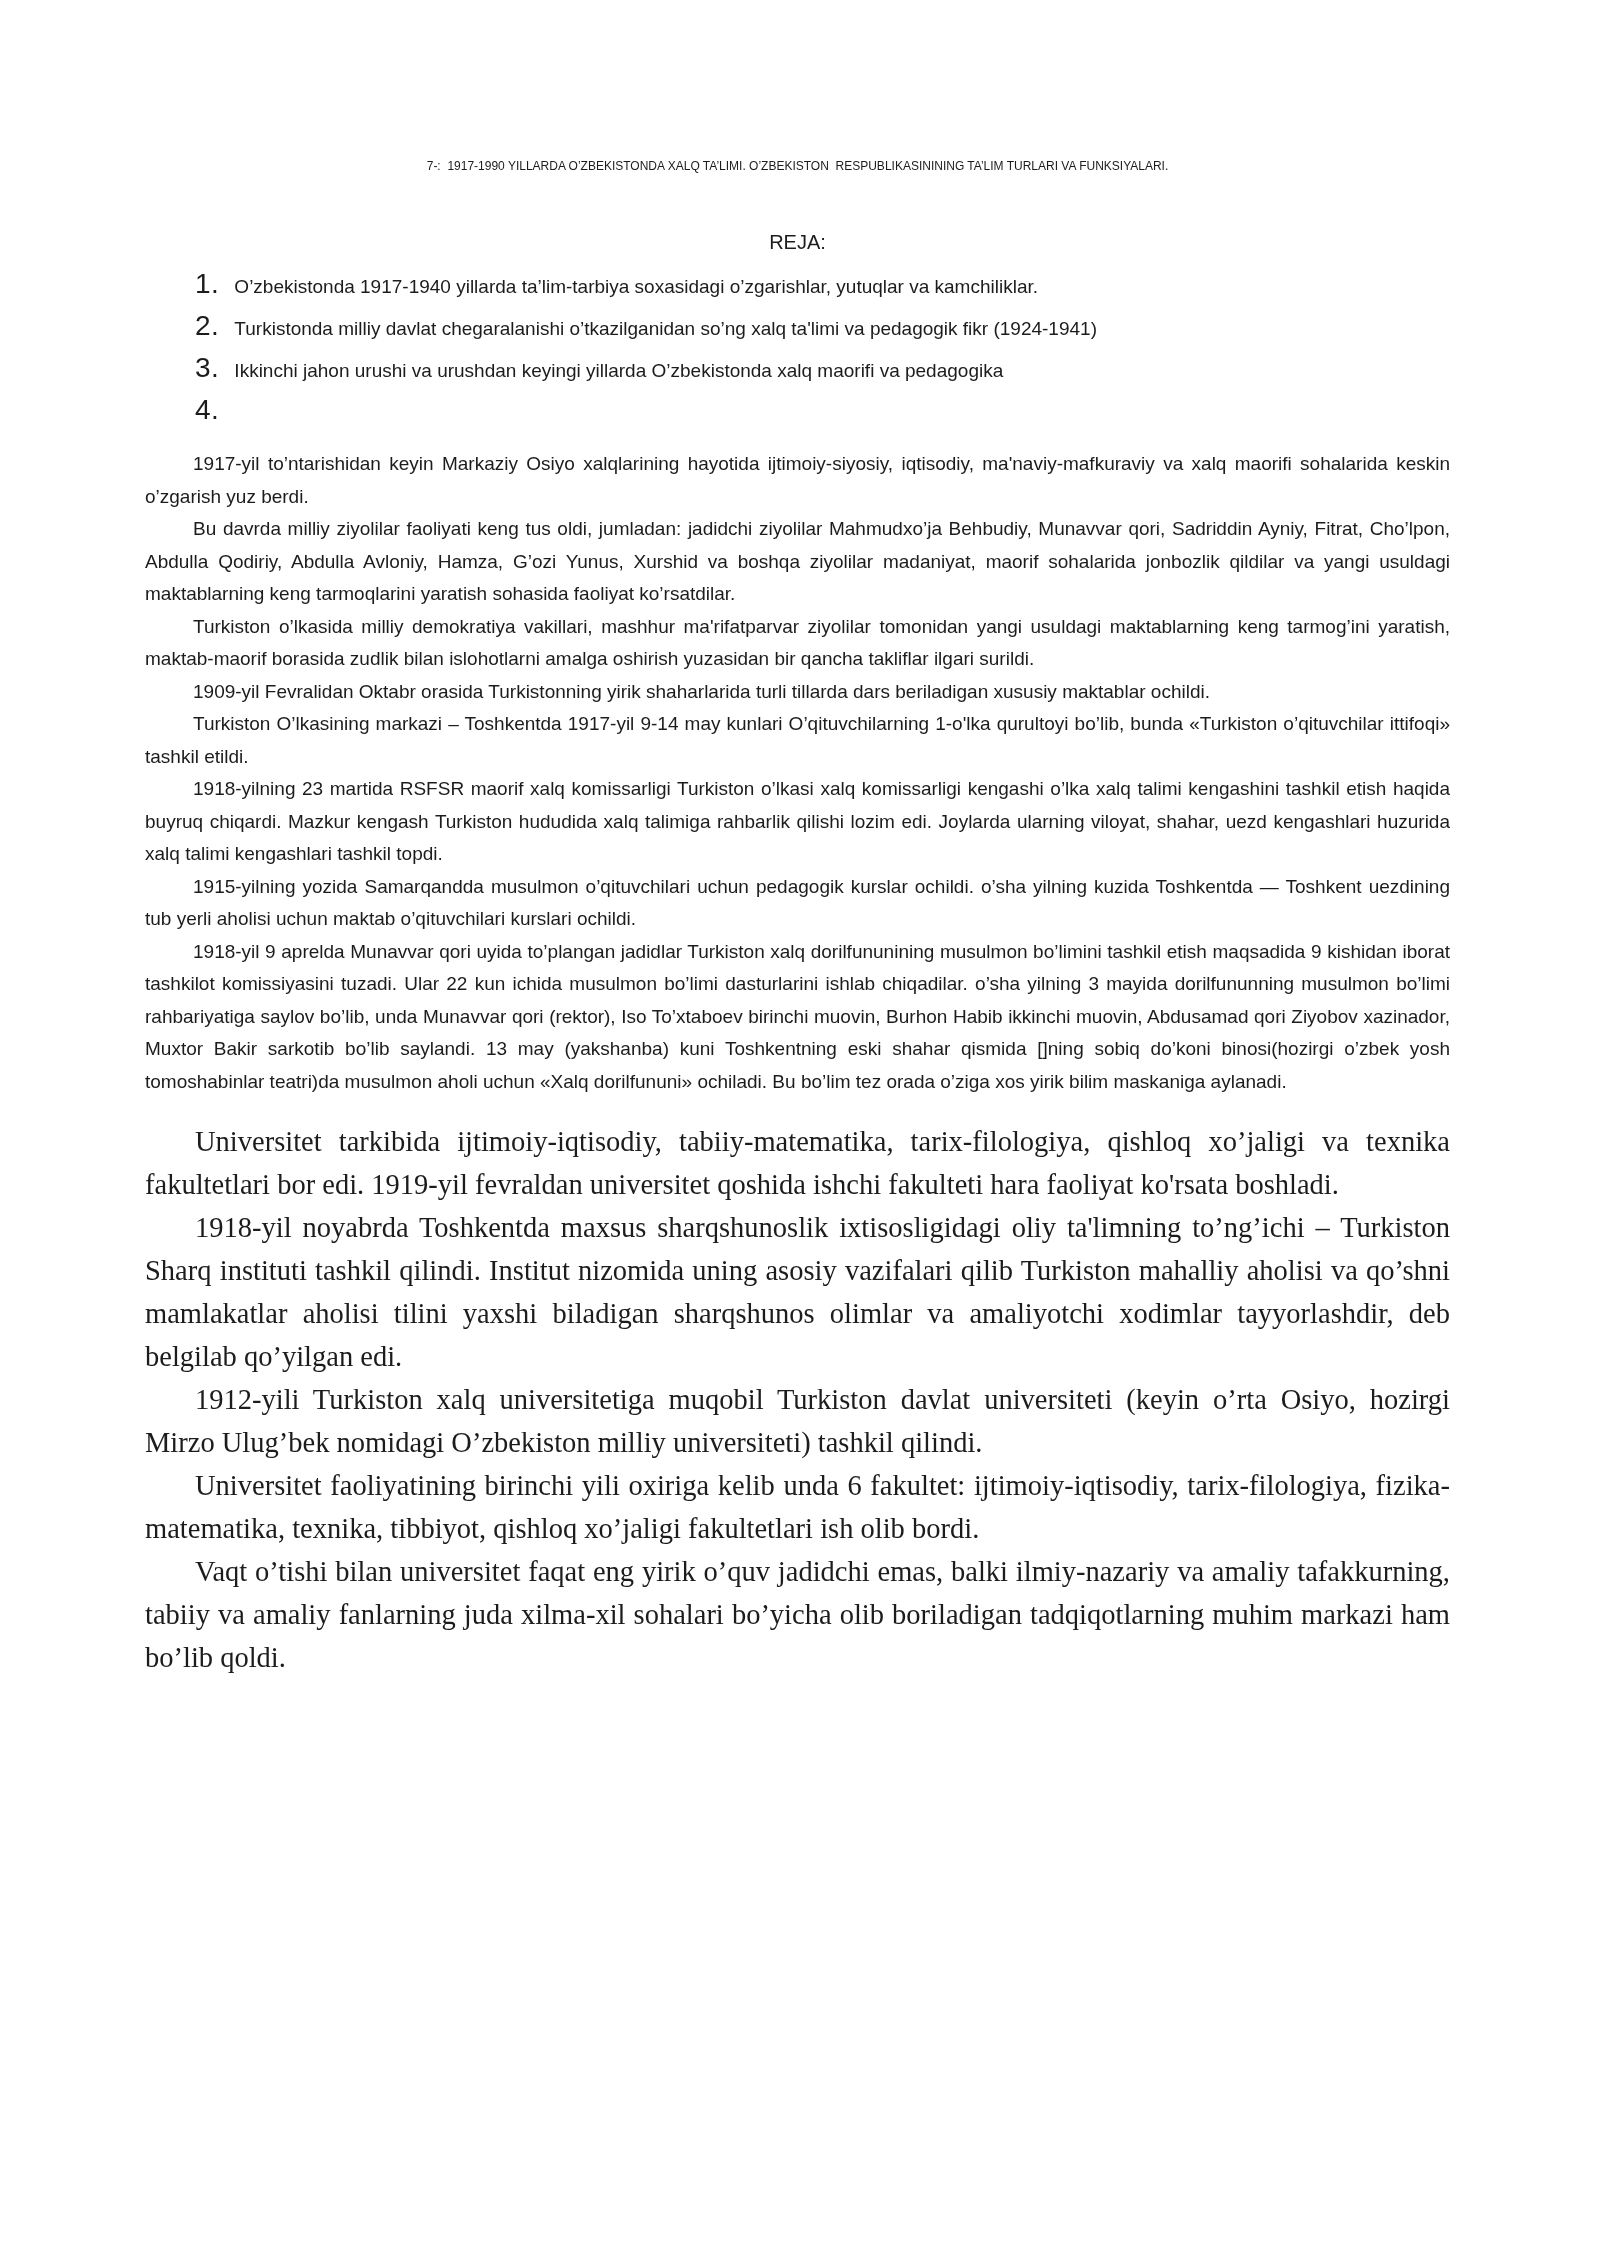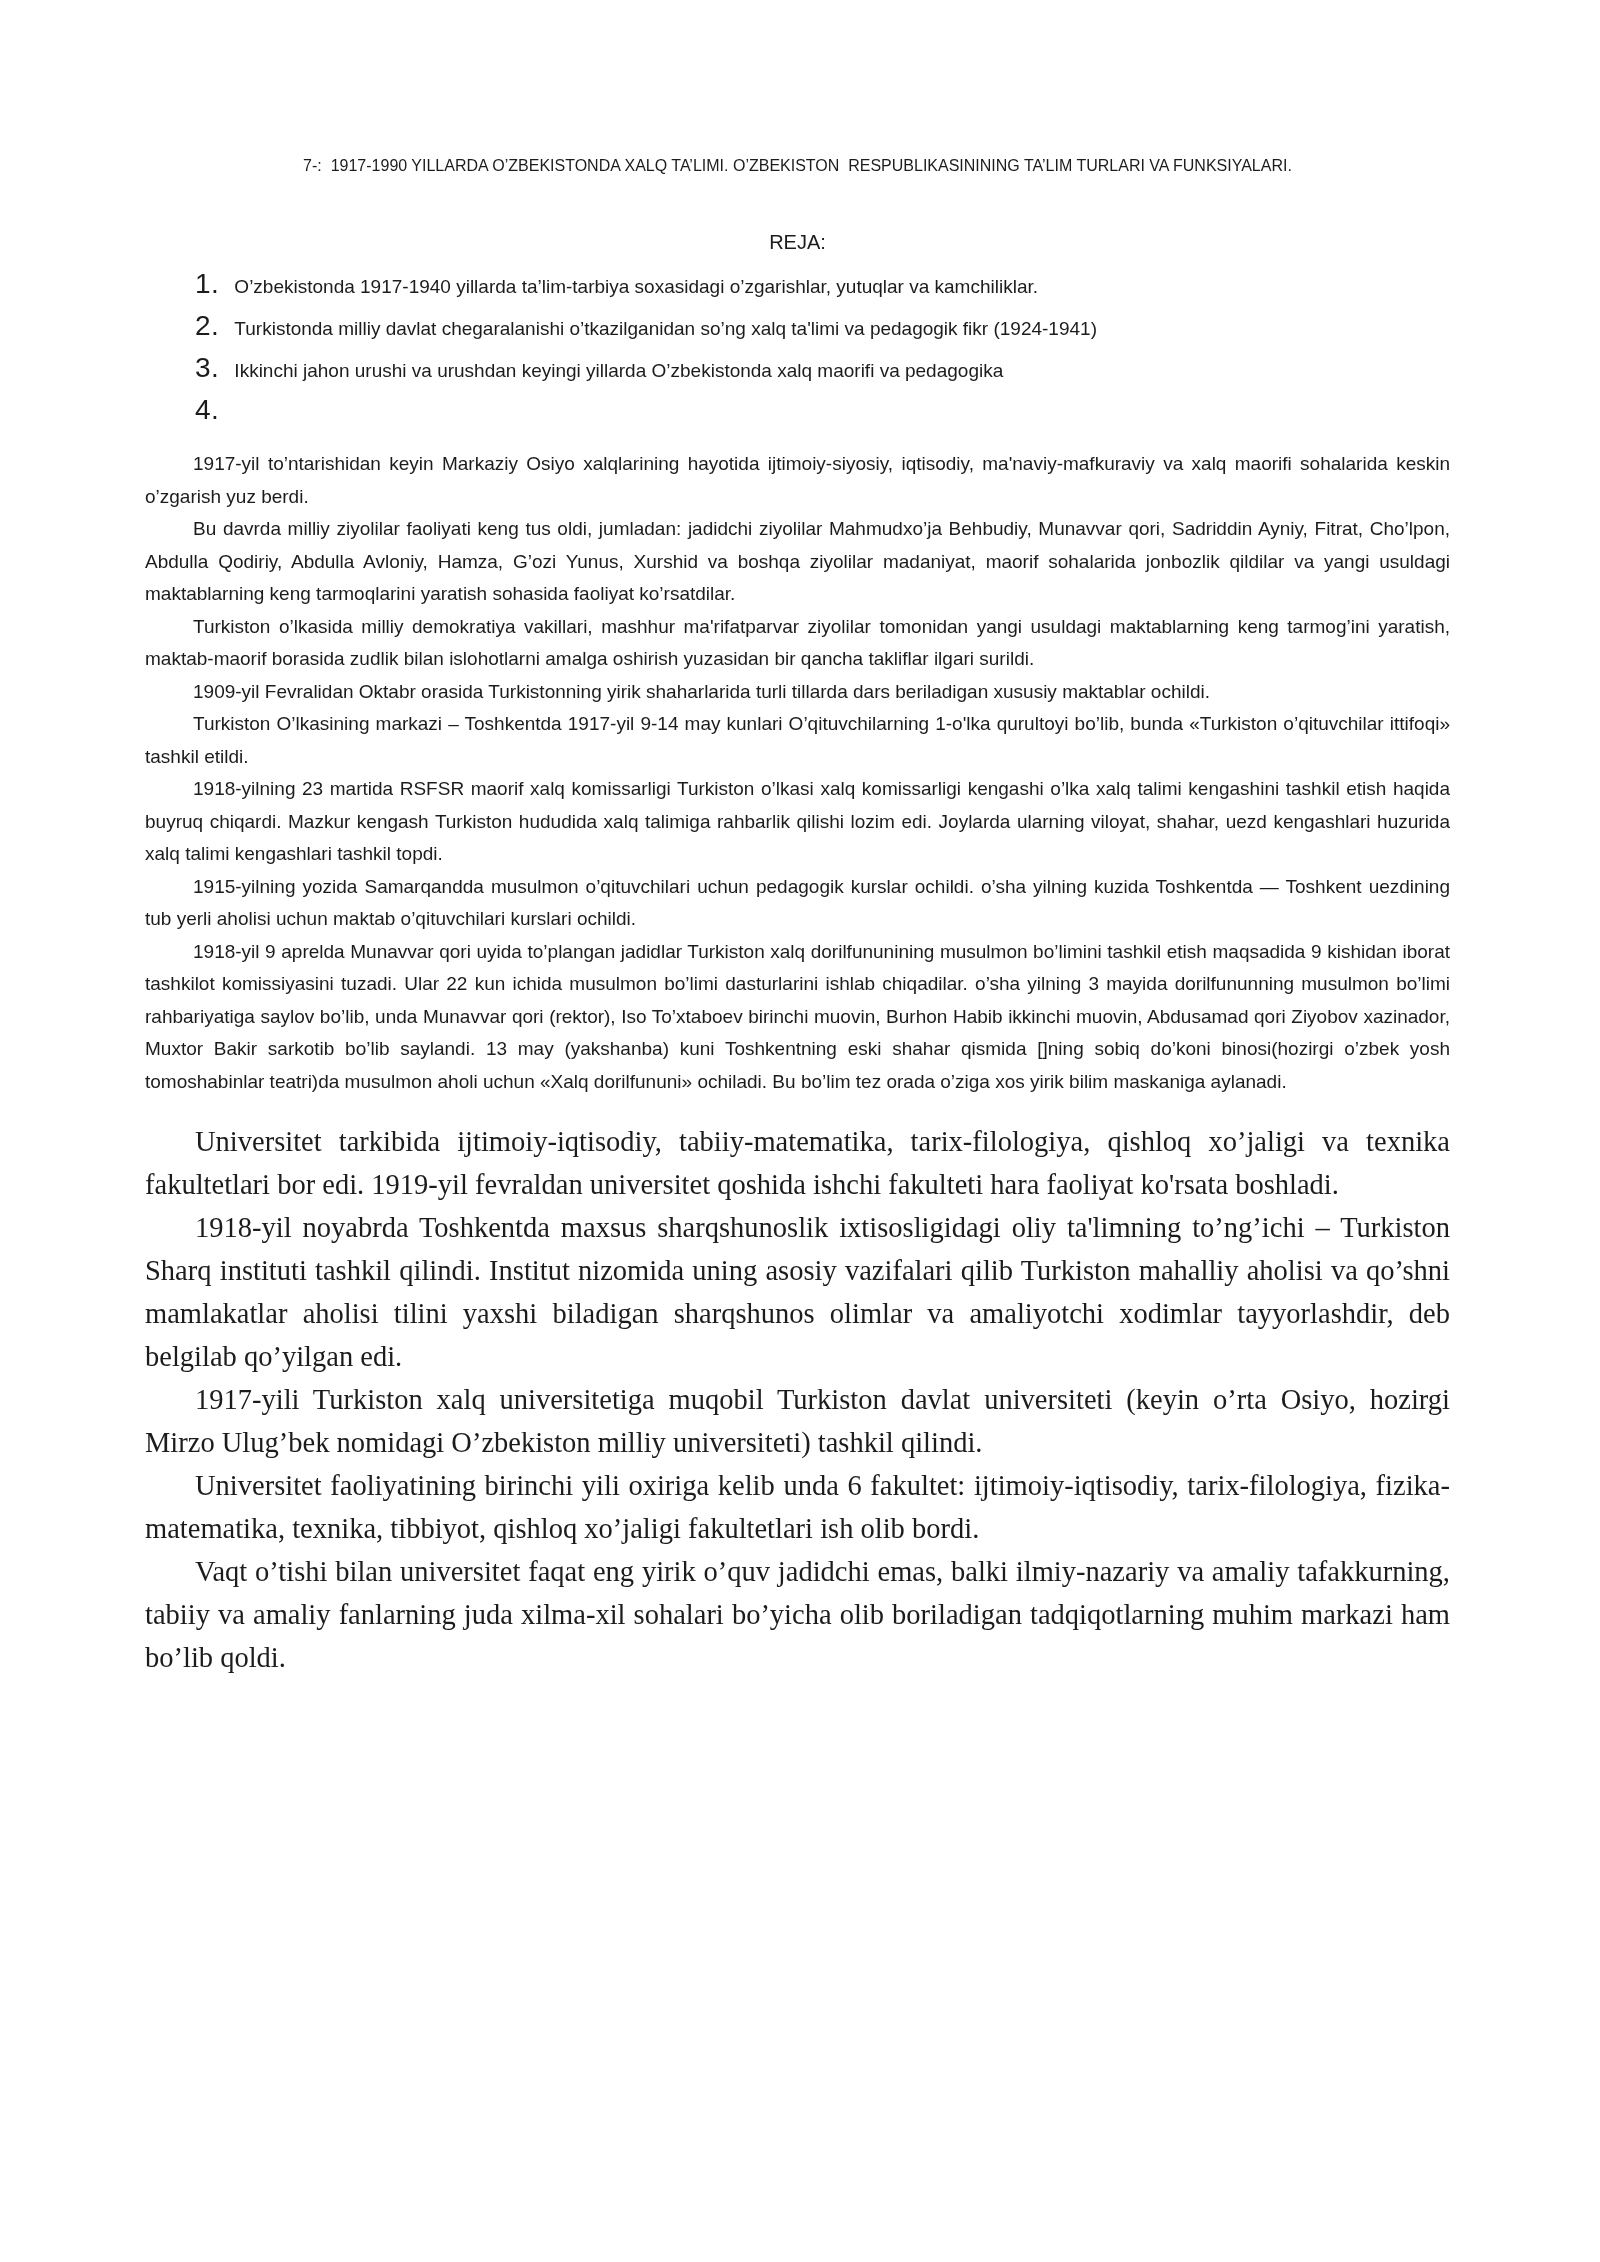--- a/index.html
+++ b/index.html
@@ -16,21 +16,21 @@
   }
   .page {
     box-sizing: border-box;
     width: 1600px;
     height: 2262px;
     padding: 146px 150px 0 145px;
     background: #ffffff;
   }
   .doc-title {
     text-align: center;
-    font-size: 16px;
+    font-size: 12px;
     line-height: 40px;
     white-space: pre-wrap;
     margin: 0 10px;
   }
   .plan-heading {
     text-align: center;
     font-size: 20px;
     line-height: 20px;
     margin-top: 46px;
   }
@@ -110,18 +110,18 @@
     <p>1909-yil Fevralidan Oktabr orasida Turkistonning yirik shaharlarida turli tillarda dars beriladigan xususiy maktablar ochildi.</p>
     <p>Turkiston O’lkasining markazi – Toshkentda 1917-yil 9-14 may kunlari O’qituvchilarning 1-o'lka qurultoyi bo’lib, bunda «Turkiston o’qituvchilar ittifoqi» tashkil etildi.</p>
     <p>1918-yilning 23 martida RSFSR maorif xalq komissarligi Turkiston o’lkasi xalq komissarligi kengashi o’lka xalq talimi kengashini tashkil etish haqida buyruq chiqardi. Mazkur kengash Turkiston hududida xalq talimiga rahbarlik qilishi lozim edi. Joylarda ularning viloyat, shahar, uezd kengashlari huzurida xalq talimi kengashlari tashkil topdi.</p>
     <p>1915-yilning yozida Samarqandda musulmon o’qituvchilari uchun pedagogik kurslar ochildi. o’sha yilning kuzida Toshkentda — Toshkent uezdining tub yerli aholisi uchun maktab o’qituvchilari kurslari ochildi.</p>
     <p>1918-yil 9 aprelda Munavvar qori uyida to’plangan jadidlar Turkiston xalq dorilfununining musulmon bo’limini tashkil etish maqsadida 9 kishidan iborat tashkilot komissiyasini tuzadi. Ular 22 kun ichida musulmon bo’limi dasturlarini ishlab chiqadilar. o’sha yilning 3 mayida dorilfununning musulmon bo’limi rahbariyatiga saylov bo’lib, unda Munavvar qori (rektor), Iso To’xtaboev birinchi muovin, Burhon Habib ikkinchi muovin, Abdusamad qori Ziyobov xazinador, Muxtor Bakir sarkotib bo’lib saylandi. 13 may (yakshanba) kuni Toshkentning eski shahar qismida []ning sobiq do’koni binosi(hozirgi o’zbek yosh tomoshabinlar teatri)da musulmon aholi uchun «Xalq dorilfununi» ochiladi. Bu bo’lim tez orada o’ziga xos yirik bilim maskaniga aylanadi.</p>
   </div>
 
   <div class="body-serif">
     <p>Universitet tarkibida ijtimoiy-iqtisodiy, tabiiy-matematika, tarix-filologiya, qishloq xo’jaligi va texnika fakultetlari bor edi. 1919-yil fevraldan universitet qoshida ishchi fakulteti hara faoliyat ko'rsata boshladi.</p>
     <p>1918-yil noyabrda Toshkentda maxsus sharqshunoslik ixtisosligidagi oliy ta'limning to’ng’ichi – Turkiston Sharq instituti tashkil qilindi. Institut nizomida uning asosiy vazifalari qilib Turkiston mahalliy aholisi va qo’shni mamlakatlar aholisi tilini yaxshi biladigan sharqshunos olimlar va amaliyotchi xodimlar tayyorlashdir, deb belgilab qo’yilgan edi.</p>
-    <p>1917-yili Turkiston xalq universitetiga muqobil Turkiston davlat universiteti (keyin o’rta Osiyo, hozirgi Mirzo Ulug’bek nomidagi O’zbekiston milliy universiteti) tashkil qilindi.</p>
+    <p>1912-yili Turkiston xalq universitetiga muqobil Turkiston davlat universiteti (keyin o’rta Osiyo, hozirgi Mirzo Ulug’bek nomidagi O’zbekiston milliy universiteti) tashkil qilindi.</p>
     <p>Universitet faoliyatining birinchi yili oxiriga kelib unda 6 fakultet: ijtimoiy-iqtisodiy, tarix-filologiya, fizika-matematika, texnika, tibbiyot, qishloq xo’jaligi fakultetlari ish olib bordi.</p>
     <p>Vaqt o’tishi bilan universitet faqat eng yirik o’quv jadidchi emas, balki ilmiy-nazariy va amaliy tafakkurning, tabiiy va amaliy fanlarning juda xilma-xil sohalari bo’yicha olib boriladigan tadqiqotlarning muhim markazi ham bo’lib qoldi.</p>
   </div>
 
 </div>
 
 </body></html>

